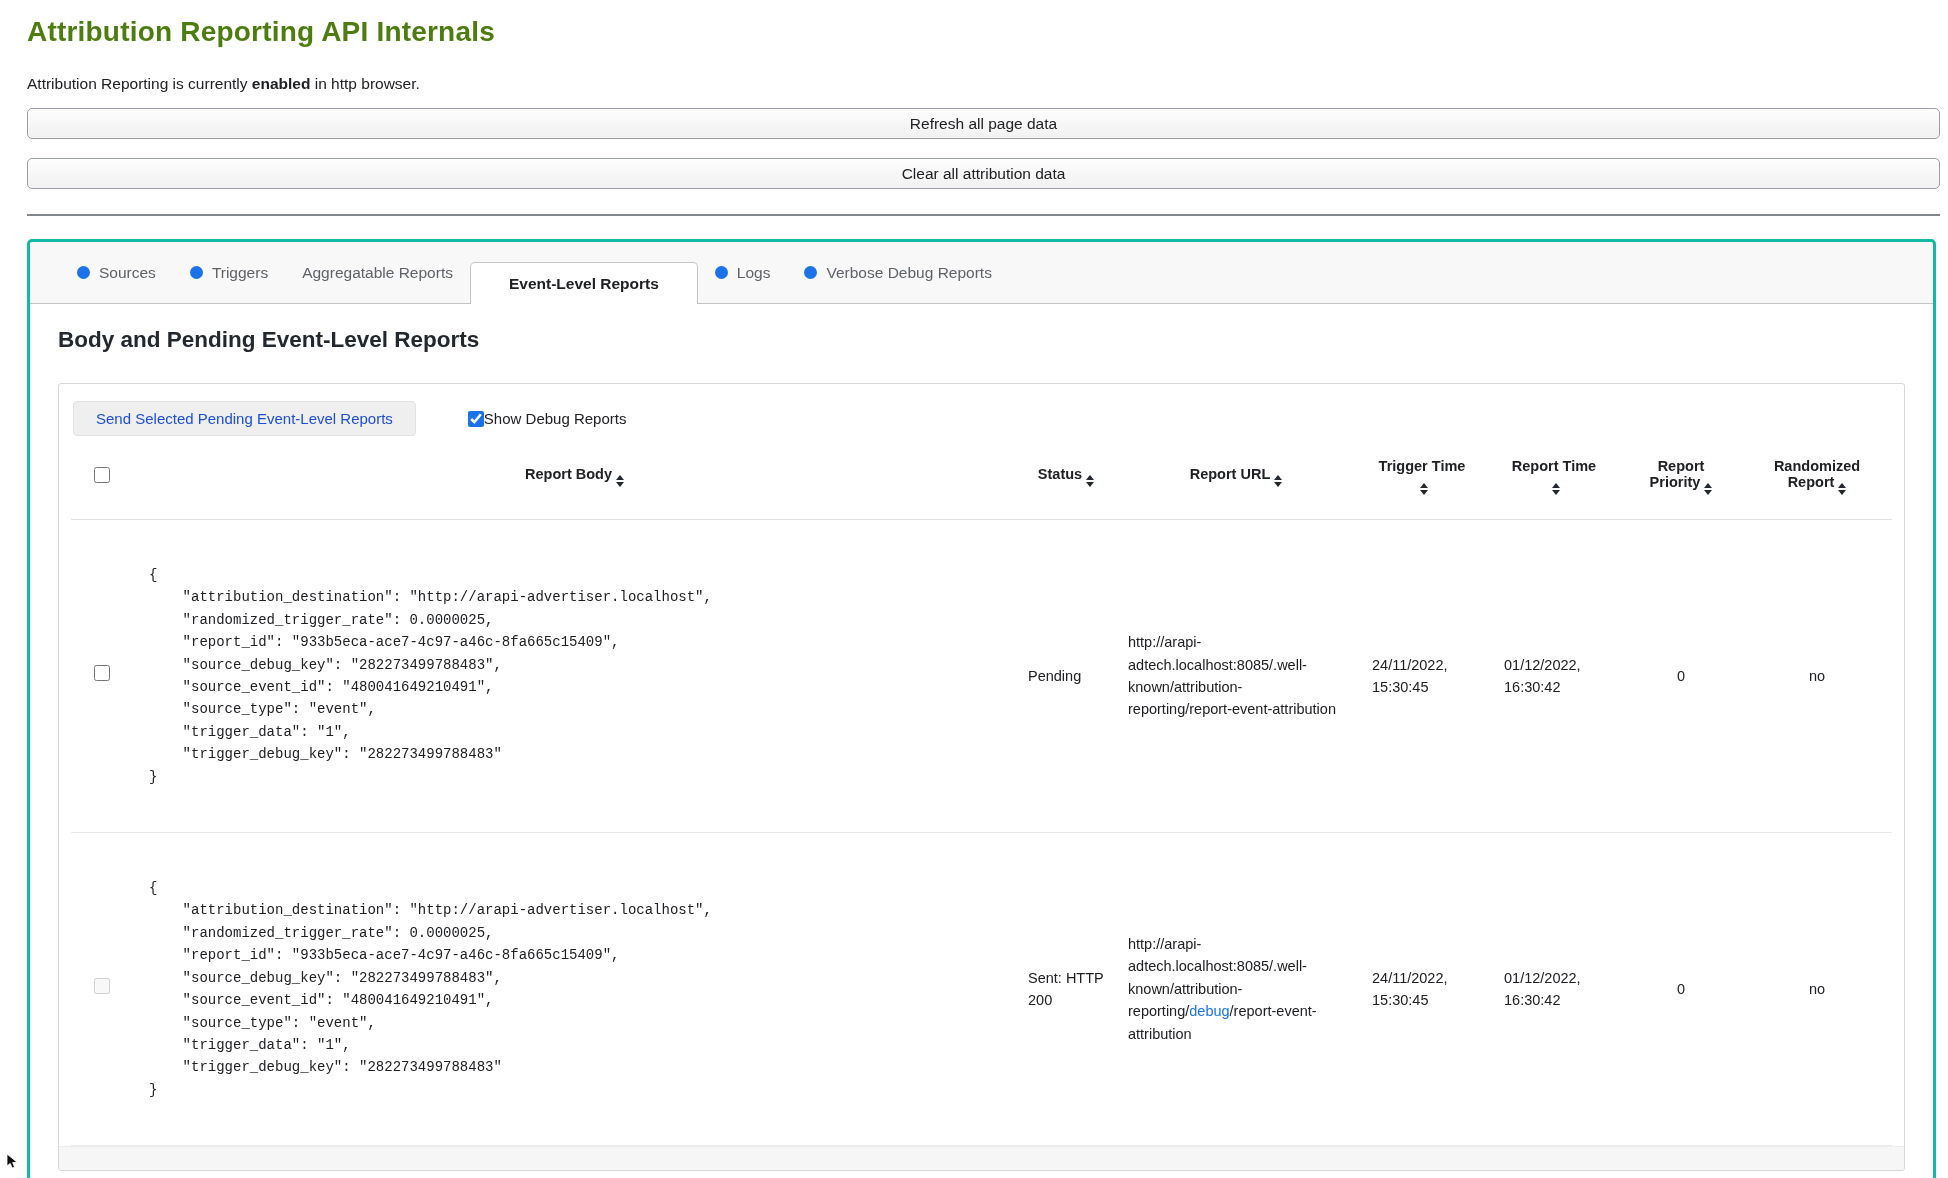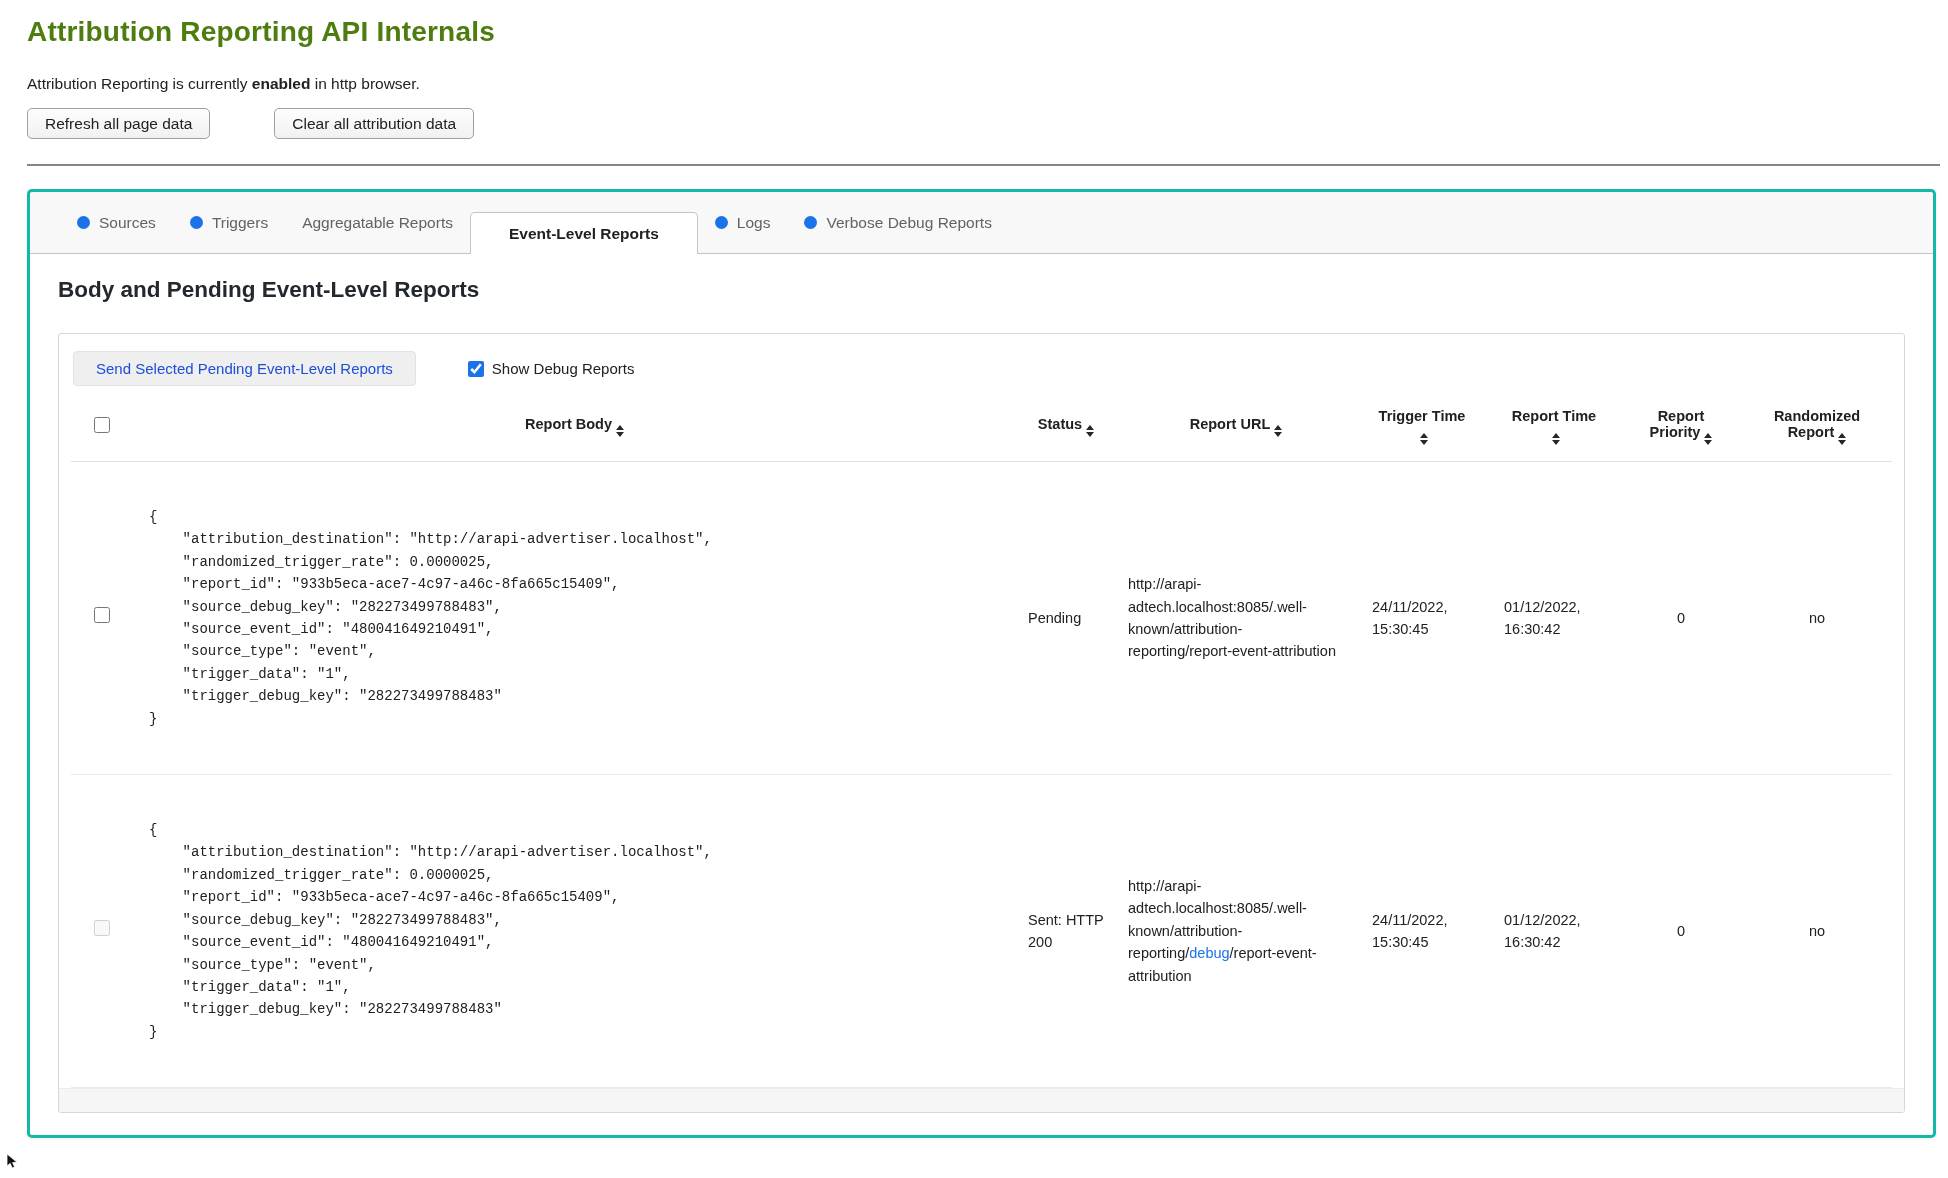--- a/index.html
+++ b/index.html
@@ -6,21 +6,21 @@
   html, body { width: 1948px; height: 1178px; background: #fff; overflow: hidden; }
   body { font-family: "Liberation Sans", sans-serif; color: #202124; position: relative; }
 
   .page { padding: 16px 8px 0 27px; }
 
   h1.page-title { font-size: 28px; font-weight: 700; color: #4d7c0f; letter-spacing: .2px; }
 
   .status-line { margin-top: 27px; font-size: 15.5px; color: #202124; }
   .status-line b { font-weight: 700; }
 
-  .top-toolbar { margin-top: 15px; display: flex; gap: 64px; }
+  .top-toolbar { margin-top: 15px; display: flex; gap: 19px; flex-direction: column; }
   .top-toolbar button {
     font-family: "Liberation Sans", sans-serif;
     font-size: 15.5px; color: #202124;
     background: linear-gradient(#fdfdfd, #f1f1f1);
     border: 1px solid #9aa0a6; border-radius: 5px;
     padding: 5px 17px; height: 31px; cursor: pointer;
   }
 
   hr.divider { border: none; border-top: 2px solid #82878d; margin-top: 25px; margin-right: 0; }
 
@@ -56,27 +56,27 @@
 
   
   .card { border: 1px solid #d7d7d7; border-radius: 3px; background: #fff; padding: 12px 12px 0 12px; }
   .card-toolbar { display: flex; align-items: center; gap: 52px; margin: 5px 0 12px 2px; }
   .send-btn {
     font-family: "Liberation Sans", sans-serif;
     font-size: 15px; color: #1d4ed8;
     background: #efefef; border: 1px solid #e2e2e2; border-radius: 4px;
     padding: 8px 22px;
   }
-  .debug-toggle { display: flex; align-items: center; gap: 8px; font-size: 15px; cursor: pointer; }
+  .debug-toggle { display: flex; align-items: center; gap: 0; font-size: 15px; cursor: pointer; }
   input[type="checkbox"] { width: 16px; height: 16px; accent-color: #1a73e8; cursor: pointer; }
 
   table.reports { width: 100%; border-collapse: collapse; font-size: 14.5px; color: #202124; table-layout: fixed; }
   thead th {
     font-weight: 700; text-align: center; vertical-align: middle;
-    padding: 10px 18px 16px; border-bottom: 1px solid #e0e0e0; cursor: pointer;
+    padding: 10px 18px 24px; border-bottom: 1px solid #e0e0e0; cursor: pointer;
   }
   tbody td { border-bottom: 1px solid #eaeaea; vertical-align: middle; padding: 44px 12px; line-height: 22.4px; }
   td.cell-check, th.col-check { text-align: center; padding-left: 4px; padding-right: 4px; }
   td.cell-body { padding-left: 16px; padding-right: 8px; }
   .report-pre { font-family: "Liberation Mono", monospace; font-size: 14px; line-height: 22.4px; white-space: pre; color: #202124; }
   td.cell-status, td.cell-url { text-align: left; overflow-wrap: break-word; }
   td.cell-trigger, td.cell-rtime { text-align: left; padding-left: 16px; }
   td.cell-priority, td.cell-random { text-align: center; }
   .debug-link { color: #1a73e8; font-weight: 400; cursor: pointer; }
 

